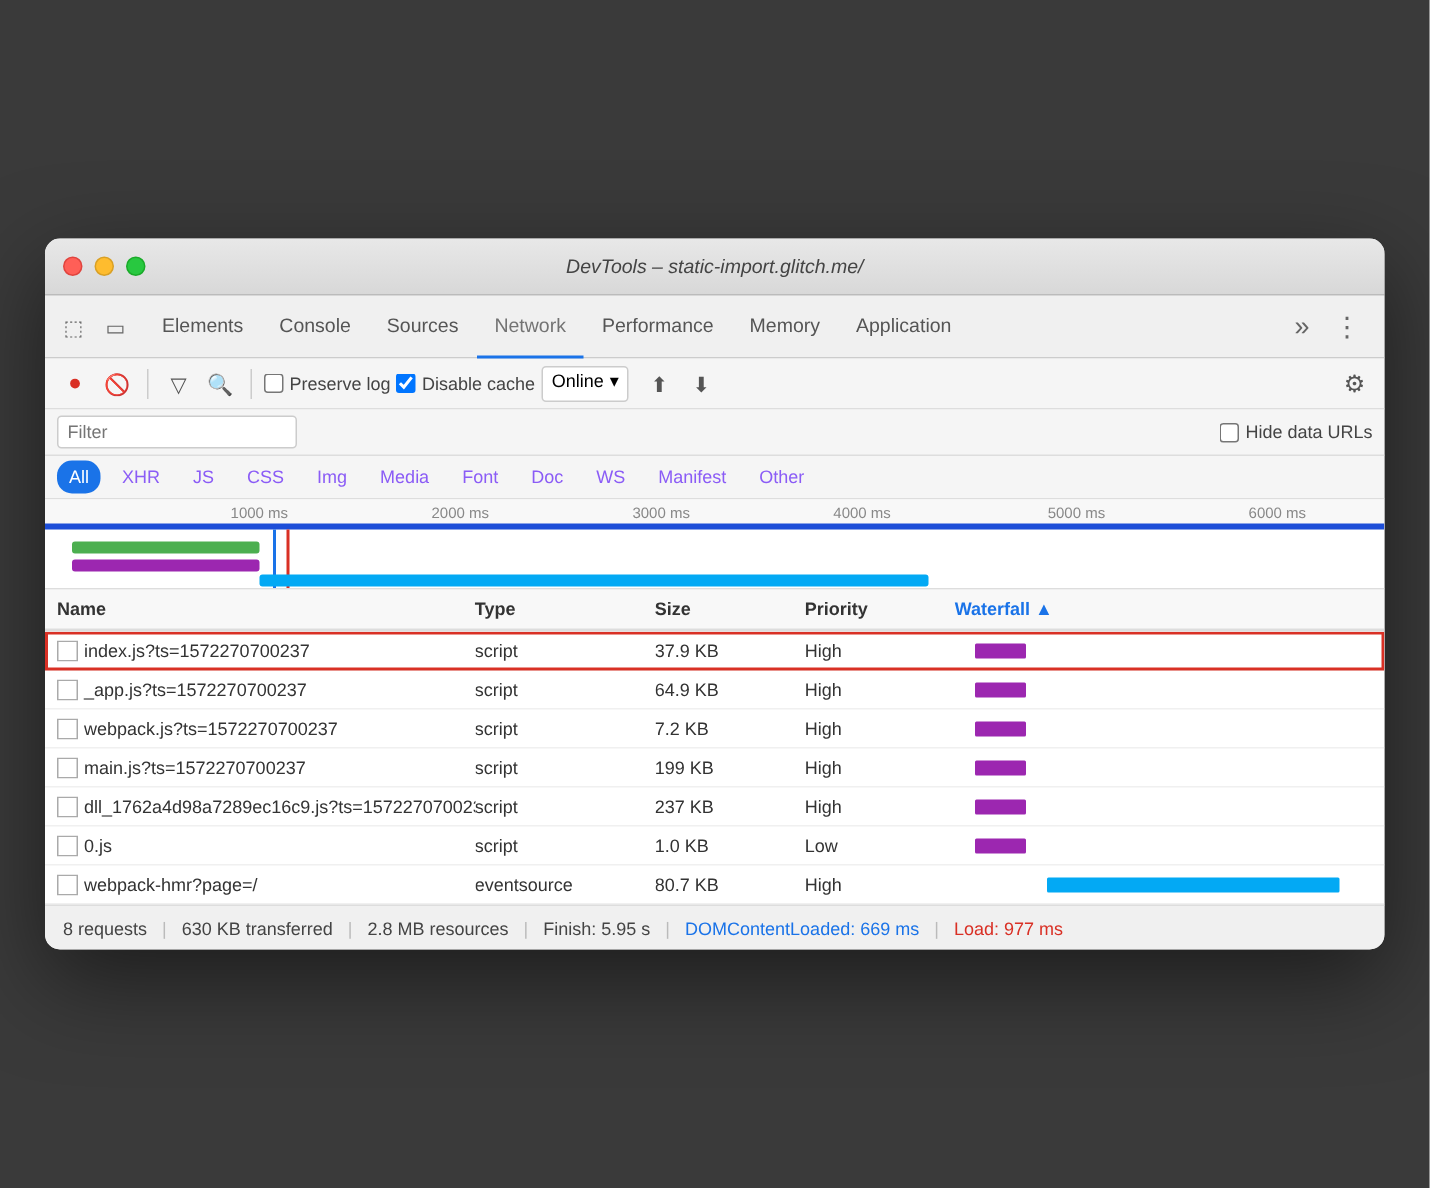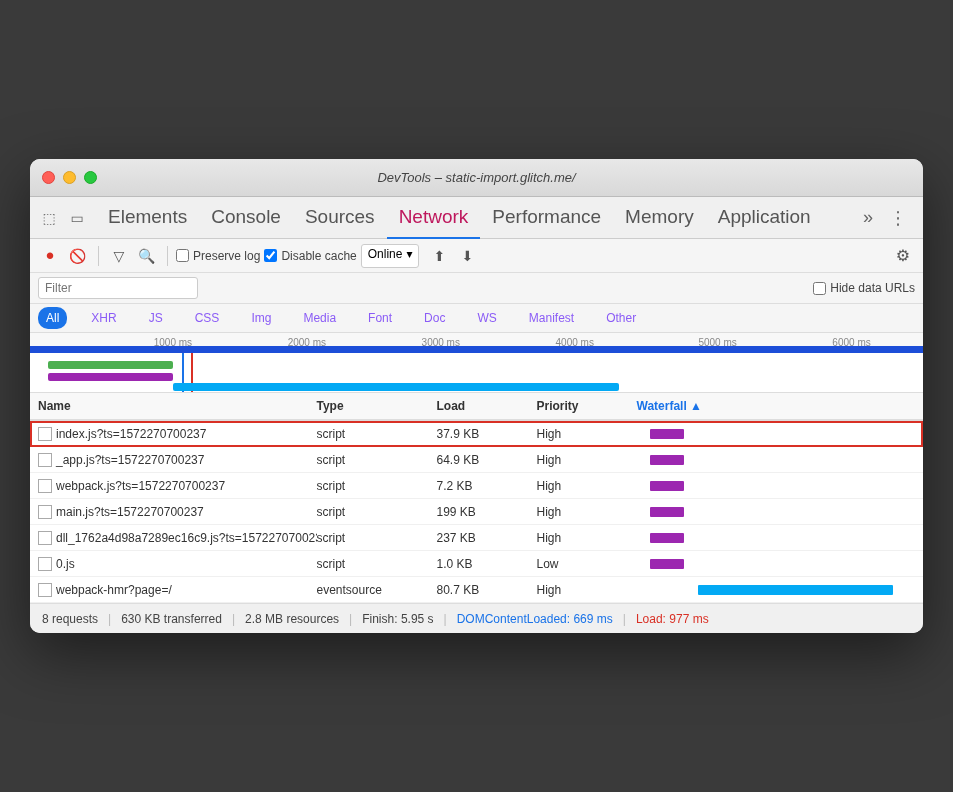--- a/index.html
+++ b/index.html
@@ -74,28 +74,28 @@
       color: #666;
       font-size: 14px;
       cursor: pointer;
       border-radius: 3px;
     }
     .tab {
       padding: 5px 12px;
       height: 42px;
       display: flex;
       align-items: center;
-      font-size: 19px;
+      font-size: 13px;
       color: #555;
       cursor: pointer;
       border-bottom: 2px solid transparent;
       white-space: nowrap;
     }
     .tab.active {
-      color: #be185d;
+      color: #737373;
       border-bottom: 2px solid #1a73e8;
     }
     .tab-more {
       margin-left: auto;
       color: #666;
       font-size: 18px;
       padding: 0 8px;
       cursor: pointer;
     }
     .tab-menu {
@@ -198,21 +198,21 @@
       cursor: pointer;
       margin-left: auto;
     }
     
     .type-filter-bar {
       background: #f5f5f5;
       border-bottom: 1px solid #ddd;
       display: flex;
       align-items: center;
       padding: 3px 8px;
-      gap: 16px;
+      gap: 6px;
     }
     .type-btn {
       padding: 2px 8px;
       font-size: 12px;
       border-radius: 10px;
       border: none;
       background: transparent;
       cursor: pointer;
       color: #8b5cf6;
       height: 22px;
@@ -226,21 +226,21 @@
       background: white;
       height: 60px;
       border-bottom: 1px solid #ddd;
       position: relative;
       overflow: hidden;
     }
     .timeline-ruler {
       display: flex;
       height: 20px;
       background: #f8f8f8;
-      border-bottom: 7px solid #1d4ed8;
+      border-bottom: 4px solid #1d4ed8;
       position: relative;
     }
     .ruler-label {
       position: absolute;
       font-size: 10px;
       color: #888;
       transform: translateX(-50%);
       top: 4px;
     }
     .timeline-chart {
@@ -445,21 +445,21 @@
       <div class="timeline-bar" style="left:2%;width:14%;background:#9c27b0;top:20px;"></div>
 
       <div class="timeline-bar" style="left:16%;width:50%;background:#03a9f4;top:30px;"></div>
     </div>
   </div>
 
   <div class="network-table">
     <div class="table-header">
       <div class="th">Name</div>
       <div class="th">Type</div>
-      <div class="th">Load</div>
+      <div class="th">Size</div>
       <div class="th">Priority</div>
       <div class="th sorted">Waterfall ▲</div>
     </div>
     <div class="table-container">
 
 
       <div class="table-row highlighted">
         <div class="td name">
           <div class="file-icon"></div>
           <span>index.js?ts=1572270700237</span>

